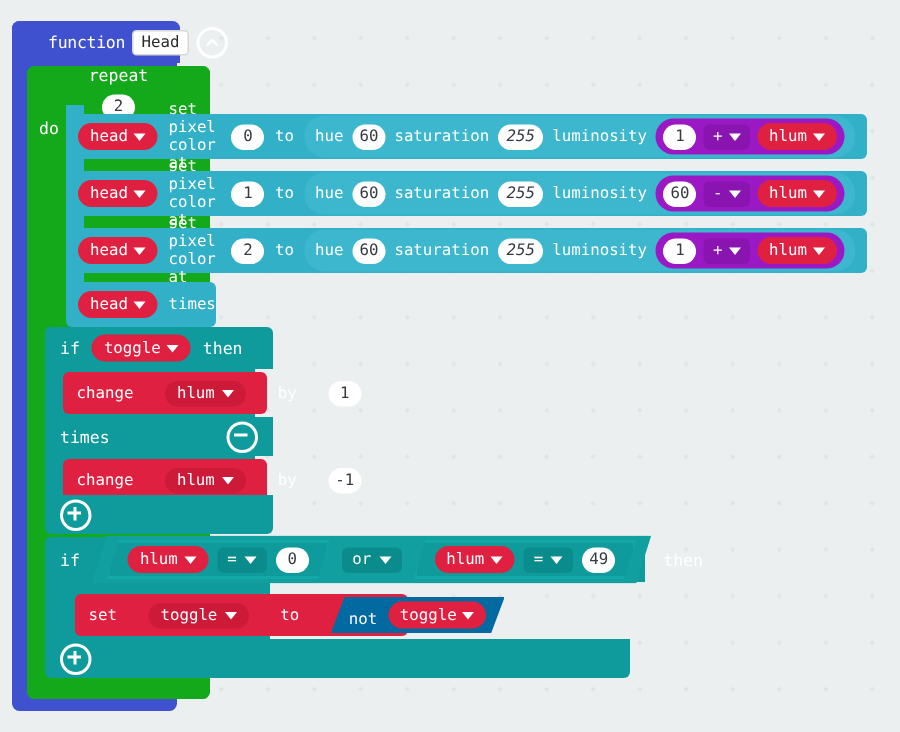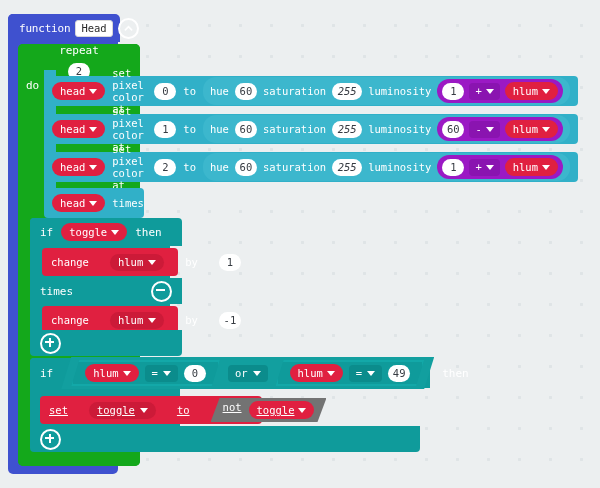--- a/index.html
+++ b/index.html
@@ -20,21 +20,21 @@
   .blk{position:absolute;box-sizing:border-box;}
 
   
   .fn-body{
     left:8px;top:14px;width:110px;height:460px;
     background:#3f51cf;border-radius:5px;
   }
   .fn-head{
     left:8px;top:14px;width:112px;height:28px;
     background:#3f51cf;border-radius:5px 5px 0 0;
-    display:flex;align-items:center;gap:5px;padding:0 11px;text-align:right;
+    display:flex;align-items:center;gap:5px;padding:0 24px;text-align:right;
   }
   .fn-label{color:#fff;font-size:11px;letter-spacing:-.2px;}
   .fn-field{
     background:#fff;color:#2b2b2b;font-size:10.5px;
     border-radius:3px;padding:2px 5px 2px 5px;line-height:11px;
     border:1px solid #d8d8d8;
   }
   .circ-icon{
     width:17px;height:17px;border-radius:50%;
     border:2px solid #fff;display:flex;align-items:center;justify-content:center;
@@ -155,29 +155,29 @@
   }
 
   
   .redstmt{
     background:#e02040;border-radius:4px;color:#fff;
     display:flex;align-items:center;gap:21px;padding:0 9px;
     height:28px;font-size:10.5px;
   }
   .rs1{left:42px;top:248px;width:136px;}
   .rs2{left:42px;top:306px;width:136px;}
-  .rs3{left:40px;top:396px;width:222px;text-decoration:underline;}
+  .rs3{left:50px;top:396px;width:222px;}
   .field-red{
     background:#cc1a38;border-radius:11px;padding:3px 8px;
     display:inline-flex;align-items:center;gap:5px;font-size:10.5px;line-height:11px;
   }
   
   .notbox{
-    display:flex;align-items:flex-start;gap:7px;
-    background:#737373;padding:3px 12px;
+    display:flex;align-items:flex-end;gap:7px;
+    background:#0369a1;padding:3px 12px;
     clip-path:polygon(9px 0,100% 0,calc(100% - 9px) 100%,0 100%);
     color:#fff;font-size:10.5px;
   }
 
   
   .mut{
     width:17px;height:17px;border-radius:50%;background:#0f9b9b;
     border:2px solid #fff;position:relative;flex:0 0 auto;
   }
   .mut::before,.mut::after{

